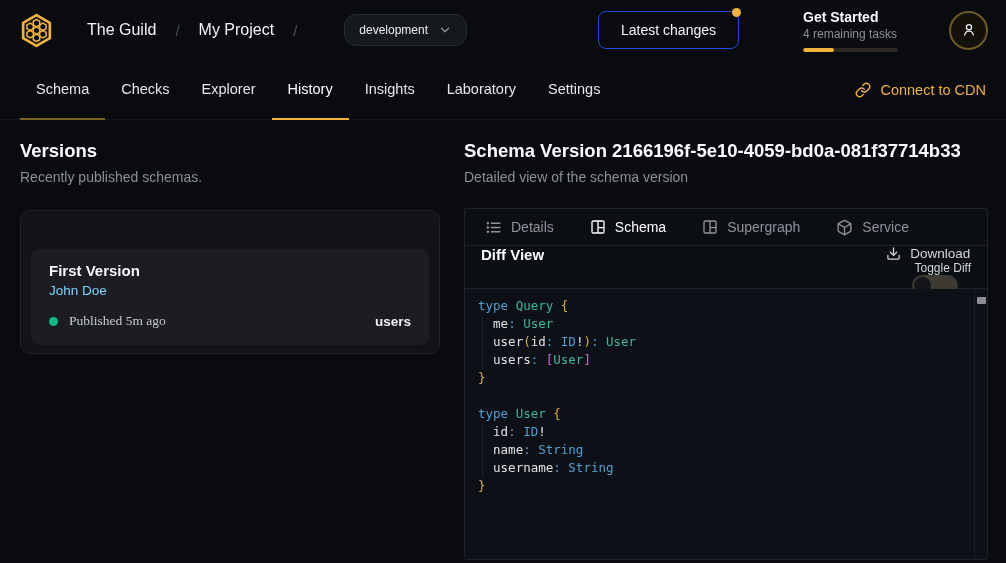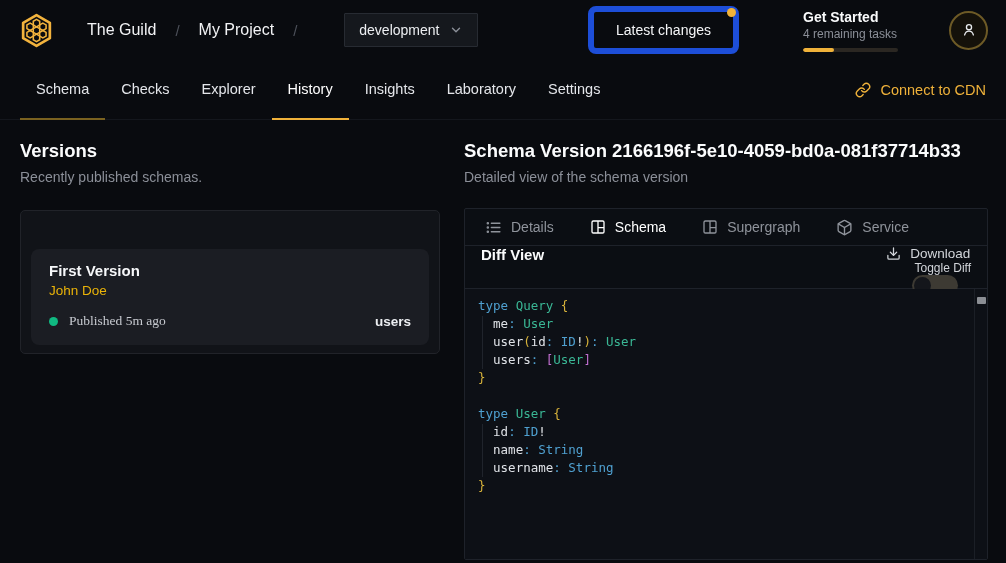--- a/index.html
+++ b/index.html
@@ -13,27 +13,27 @@
   svg { display:block; }
 
   
   .header { height:60px; display:flex; align-items:center; padding:0 18px;gap:18px; }
   .logo { width:37px; height:37px; flex:0 0 auto; }
   .breadcrumb { display:flex; align-items:center; margin-left:14px; font-size:16px; }
   .crumb { color:#f2f3f5; font-weight:500; }
   .crumb-sep { color:#4d515a; margin:0 19px; font-size:15px; }
   .env-select {
     display:flex; align-items:center; gap:10px; margin-left:10px;
-    background:#15181d; border:1px solid #272b32; border-radius:1px;
-    padding:8px 14px; font-size:14px; color:#eceef1; cursor:pointer;
+    background:#15181d; border:1px solid #272b32; border-radius:12px;
+    padding:8px 14px; font-size:12px; color:#eceef1; cursor:pointer;
   }
   .env-select .chev { color:#8b8f98; }
   .header-spacer { flex:1; }
   .latest-btn {
-    position:relative; background:transparent; border:6px solid #1d4ed8;
+    position:relative; background:transparent; border:1px solid #1d4ed8;
     border-radius:8px; padding:10px 22px; font-size:14px; color:#f4f5f7;
     font-family:inherit; cursor:pointer;
   }
   .latest-dot { position:absolute; top:-4px; right:-3px; width:9px; height:9px; border-radius:50%; background:#f0b23a; }
   .get-started { margin-left:46px; width:100px; }
   .gs-title { font-size:14px; font-weight:600; color:#fafbfc; white-space:nowrap; }
   .gs-sub { font-size:12px; color:#8b8f98; margin-top:2px; white-space:nowrap; }
   .gs-bar { margin-top:7px; height:4px; width:95px; border-radius:2px; background:#2b2722; overflow:hidden; }
   .gs-fill { height:100%; background:#f0b23a; border-radius:2px; }
   .avatar {
@@ -55,25 +55,25 @@
     color:#f0b23a; font-size:14.5px; cursor:pointer;justify-content:flex-end;
   }
 
   
   .main { display:flex; height:443px; }
   .left-col { width:460px; flex:0 0 auto; padding:20px 20px 0 20px; }
   .page-h1 { font-size:18.5px; font-weight:700; color:#fbfcfd; }
   .page-sub { font-size:14px; color:#8b8f98; margin-top:7px; }
   .version-card {
     margin-top:25px; background:#111318; border:1px solid #212329;
-    border-radius:5px; padding:38px 10px 8px 10px;
+    border-radius:10px; padding:38px 10px 8px 10px;
   }
   .version-item { background:#1b1d23; border-radius:8px; padding:13px 18px 16px 18px; cursor:pointer; }
   .vi-name { font-size:15px; font-weight:600; color:#f6f7f9; }
-  .vi-author { font-size:13.5px; color:#eab308; margin-top:4px; }
+  .vi-author { font-size:13.5px; color:#7dd3fc; margin-top:4px; }
   .vi-row { display:flex; align-items:center; margin-top:15px; }
   .vi-dot { width:9px; height:9px; border-radius:50%; background:#10b981; flex:0 0 auto; }
   .vi-status { font-size:13.5px; color:#c7cad0; margin-left:11px;font-family:Liberation Serif, serif; }
   .vi-badge { margin-left:auto; font-size:13.5px; font-weight:700; color:#eceef1; }
 
   .right-col { flex:1; padding:20px 18px 3px 4px; display:flex; flex-direction:column; }
   .detail-panel {
     margin-top:23px; border:1px solid #1e222a; border-radius:2px;
     background:#0b0e13; flex:1; display:flex; flex-direction:column; overflow:hidden;
   }

